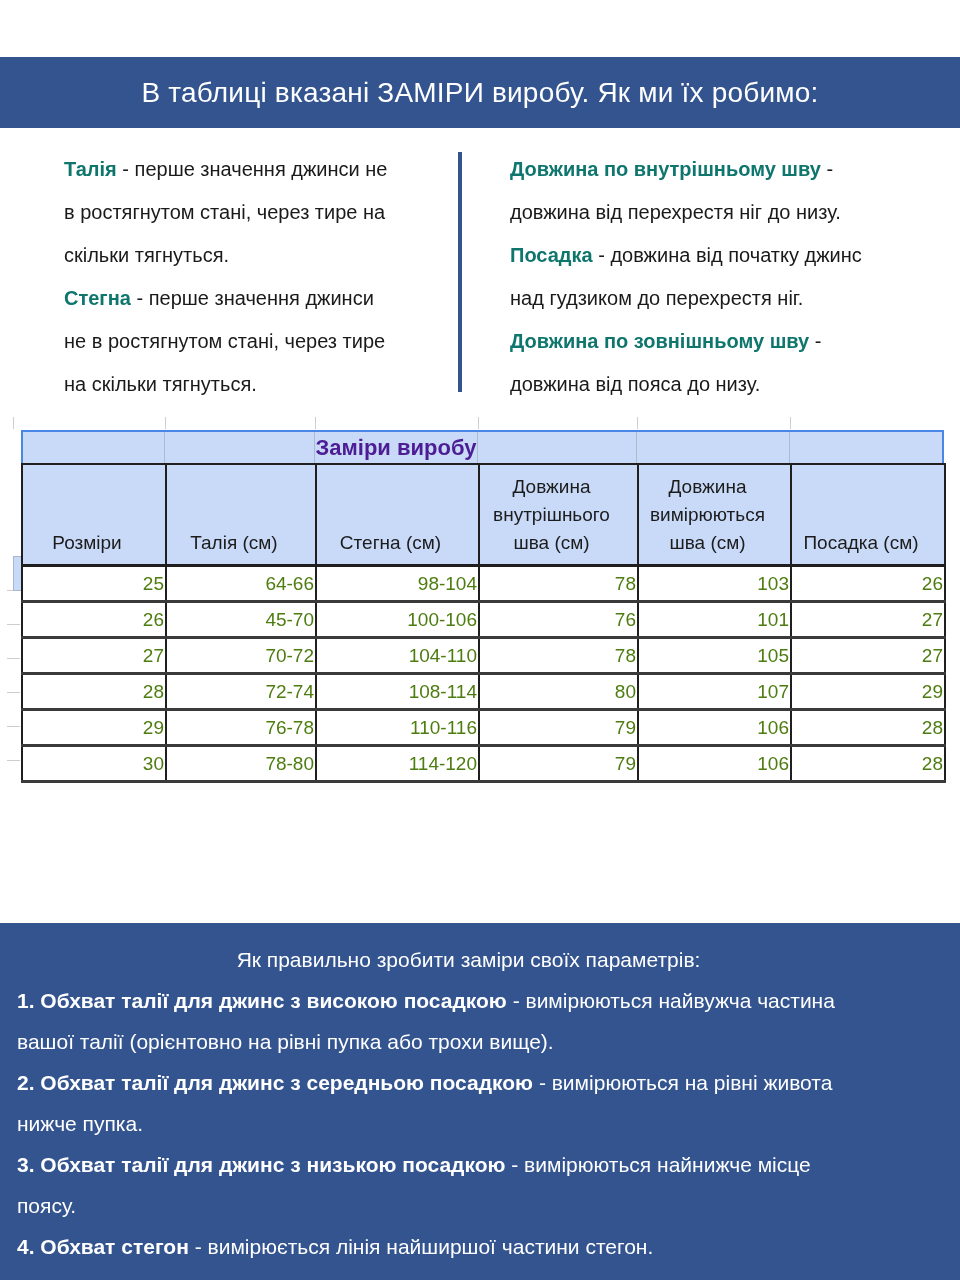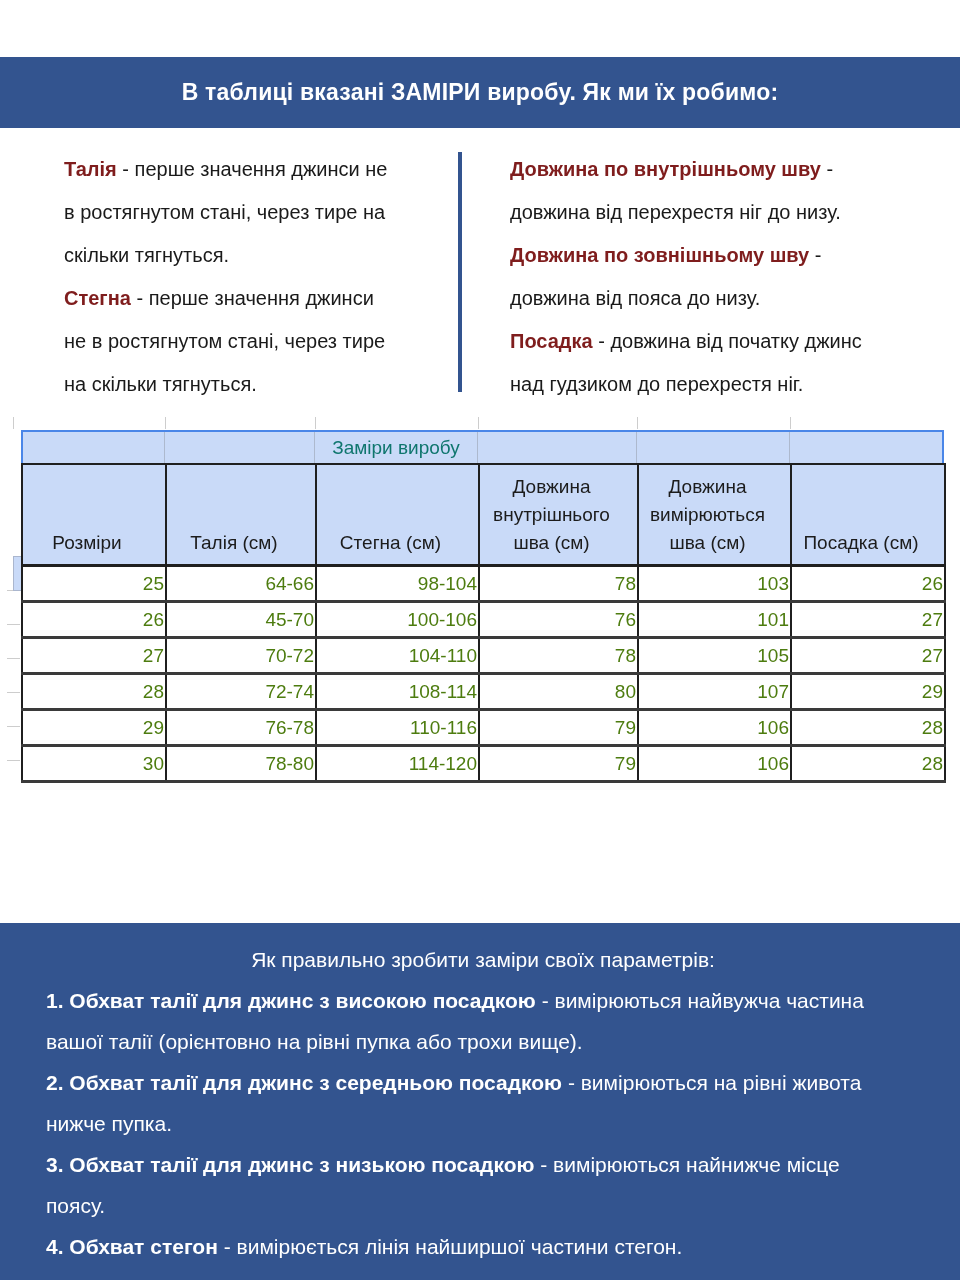--- a/index.html
+++ b/index.html
@@ -6,49 +6,49 @@
   body{
     width:960px;height:1280px;position:relative;background:#ffffff;
     font-family:"Liberation Sans", sans-serif;color:#1a1a1a;overflow:hidden;
   }
   
   .top-band{
     position:absolute;left:0;top:57px;width:960px;height:71px;
     background:#33548F;display:flex;align-items:center;justify-content:center;
   }
   .top-band .title{
-    color:#ffffff;font-size:23px;font-weight:bold;letter-spacing:.2px;margin:0;
+    color:#ffffff;font-size:28px;font-weight:normal;letter-spacing:.2px;margin:0;
   }
   
   .defs-left{position:absolute;left:64px;top:148px;width:380px;}
   .defs-right{position:absolute;left:510px;top:148px;width:412px;}
   .def{
     margin:0;font-size:20px;line-height:43px;color:#1a1a1a;white-space:pre-line;
   }
-  .term{color:#7f1d1d;font-weight:bold;}
+  .term{color:#0f766e;font-weight:bold;}
   .divider{
     position:absolute;left:458px;top:152px;width:4px;height:240px;background:#33548F;
   }
   
   .vstub{position:absolute;width:1px;height:12px;background:#cdcdcd;top:417px;}
   .hstub{position:absolute;width:13px;height:1px;background:#cdcdcd;left:7px;}
   .mini-cell{
     position:absolute;left:13px;top:556px;width:9px;height:35px;
     background:#C9DAF8;border:1px solid #aab6ce;box-sizing:border-box;
   }
   
   .sheet{position:absolute;left:21px;top:430px;width:923px;}
   .merged-row{
     display:flex;height:33px;background:#C9DAF8;box-sizing:border-box;
     border:2px solid #4A86E8;border-bottom:none;
   }
   .mcell{
     box-sizing:border-box;border-right:1px solid #ADB9CE;
     display:flex;align-items:center;justify-content:center;
-    font-size:19px;color:#0f766e;
+    font-size:22px;color:#4c1d95;font-weight:bold;
   }
   .mcell:last-child{border-right:none;}
   table.size{
     border-collapse:collapse;table-layout:fixed;width:923px;
     border:2px solid #1f1f1f;
   }
   table.size th{
     background:#C9DAF8;height:92px;vertical-align:bottom;text-align:center;
     font-weight:normal;font-size:19px;color:#1c1c1c;
     padding:0 20px 7px 6px;line-height:28px;
@@ -56,21 +56,21 @@
   }
   table.size td{
     height:31px;text-align:right;vertical-align:middle;
     font-size:19px;color:#4d7c0f;
     border:2px solid #1f1f1f;border-top:3px solid #3a3a3a;border-bottom:3px solid #3a3a3a;
   }
   
   .bottom-band{
     position:absolute;left:0;top:923px;width:960px;height:357px;
     background:#33548F;color:#ffffff;box-sizing:border-box;
-    padding:16px 40px 0 46px;
+    padding:16px 40px 0 17px;
   }
   .bottom-band .heading{
     margin:0;text-align:center;font-size:21px;font-weight:normal;line-height:41px;
   }
   .item{
     margin:0;font-size:21px;line-height:41px;font-weight:bold;white-space:pre-line;
   }
   .item .rest{font-weight:normal;}
 </style>
 </head>
@@ -87,24 +87,24 @@
   <p class="def"><span class="term">Стегна</span><span> - перше значення джинси
 не в ростягнутом стані, через тире
 на скільки тягнуться.</span></p>
 </div>
 
 <div class="divider"></div>
 
 <div class="defs-right">
   <p class="def"><span class="term">Довжина по внутрішньому шву</span><span> -
 довжина від перехрестя ніг до низу.</span></p>
+  <p class="def"><span class="term">Посадка</span><span> - довжина від початку джинс
+над гудзиком до перехрестя ніг.</span></p>
   <p class="def"><span class="term">Довжина по зовнішньому шву</span><span> -
 довжина від пояса до низу.</span></p>
-  <p class="def"><span class="term">Посадка</span><span> - довжина від початку джинс
-над гудзиком до перехрестя ніг.</span></p>
 </div>
 
 <div>
   <div class="vstub" style="left:13px"></div>
   <div class="vstub" style="left:165px"></div>
   <div class="vstub" style="left:315px"></div>
   <div class="vstub" style="left:478px"></div>
   <div class="vstub" style="left:637px"></div>
   <div class="vstub" style="left:790px"></div>
   <div class="hstub" style="top:590px"></div>

